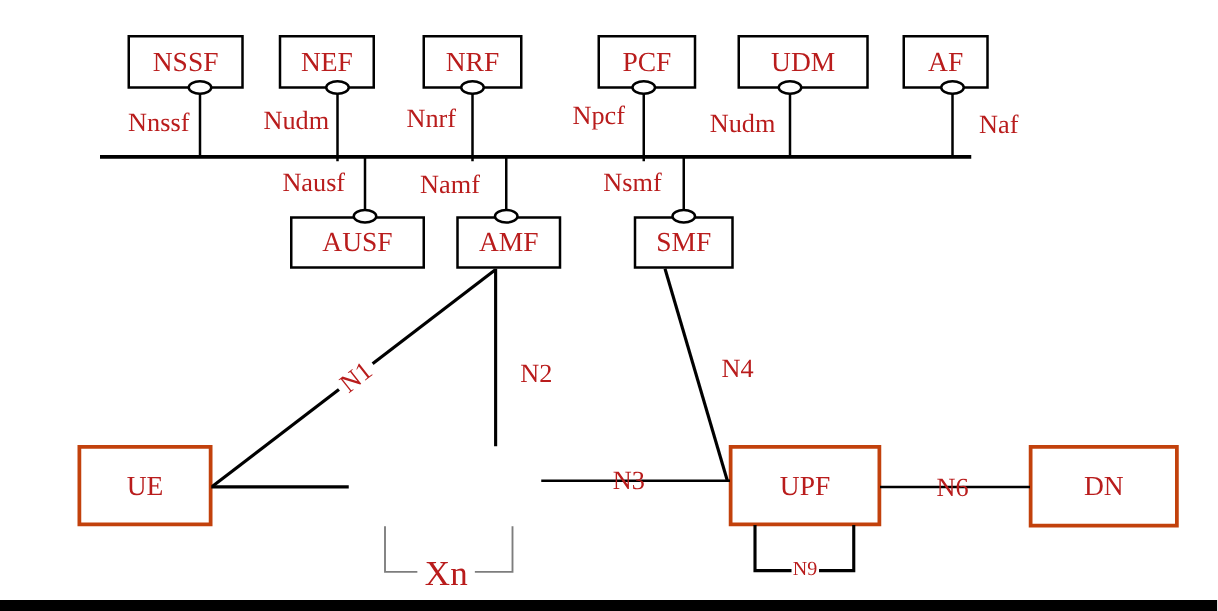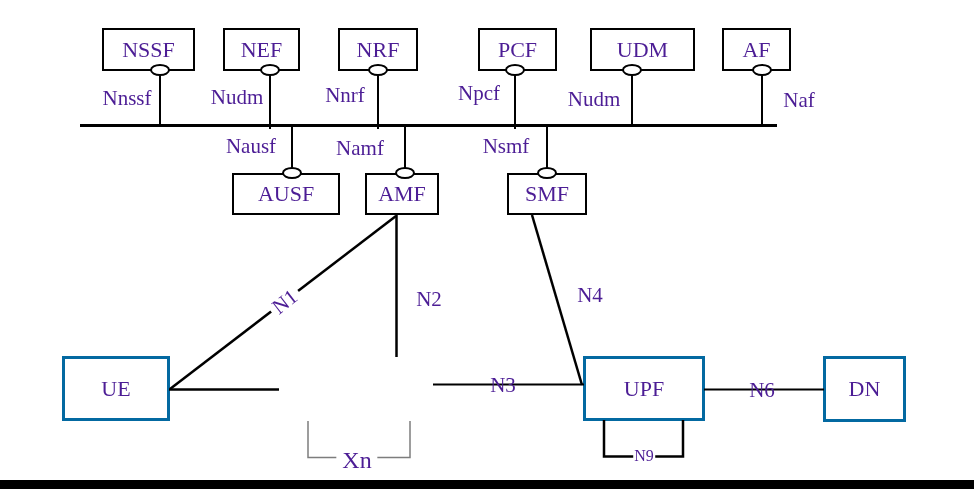--- a/index.html
+++ b/index.html
@@ -1,33 +1,33 @@
 <!DOCTYPE html>
 <html><head>
 <meta charset="utf-8">
 <style>
   html,body{margin:0;padding:0;background:#ffffff;}
   #canvas{
     position:relative;width:974px;height:489px;background:#ffffff;overflow:hidden;
-    font-family:"Liberation Serif","DejaVu Serif",serif;color:#4c1d95;
+    font-family:"Liberation Serif","DejaVu Serif",serif;color:#b91c1c;
   }
   .box{
     position:absolute;box-sizing:border-box;background:#ffffff;
     display:flex;align-items:center;justify-content:center;
     font-size:22px;line-height:1;z-index:1;
   }
   .box.nf{border:2.5px solid #000;}
-  .box.node{border:3px solid #0369a1;}
+  .box.node{border:3px solid #c2410c;}
   .lbl{
     position:absolute;transform:translate(-50%,-50%);
     font-size:21px;line-height:1;white-space:nowrap;z-index:3;
   }
   .lbl.bg{background:#ffffff;padding:0 4px;}
   .lbl.rot{transform:translate(-50%,-50%) rotate(-38deg);}
-  .lbl.xn{font-size:24px;padding:0 6px;}
+  .lbl.xn{font-size:28px;padding:0 6px;}
   .lbl.n9{font-size:16px;padding:0 1px;}
   svg.wires{position:absolute;left:0;top:0;z-index:2;pointer-events:none;}
   #footer-bar{position:absolute;left:0;top:480px;width:974px;height:9px;z-index:4;}
 </style>
 </head>
 <body>
 
 <div id="canvas" style="background: rgb(255, 255, 255);">
 
   <svg class="wires" width="974" height="489" viewBox="0 0 974 489">
@@ -80,34 +80,34 @@
   <div class="box nf" style="left:590px;top:28px;width:105px;height:43px">
     <span>UDM</span>
   </div>
   <div class="box nf" style="left:722px;top:28px;width:69px;height:43px">
     <span>AF</span>
   </div>
 
   <div class="box nf" style="left:232px;top:173px;width:108px;height:42px">
     <span>AUSF</span>
   </div>
-  <div class="box nf" style="left:365px;top:173px;width:74px;height:42px">
+  <div class="box nf" style="left:365px;top:173px;width:84px;height:42px">
     <span>AMF</span>
   </div>
   <div class="box nf" style="left:507px;top:173px;width:80px;height:42px">
     <span>SMF</span>
   </div>
 
   <div class="box node" style="left:62px;top:356px;width:108px;height:65px">
     <span>UE</span>
   </div>
   <div class="box node" style="left:583px;top:356px;width:122px;height:65px">
     <span>UPF</span>
   </div>
-  <div class="box node" style="left:823px;top:356px;width:83px;height:66px">
+  <div class="box node" style="left:823px;top:356px;width:120px;height:66px">
     <span>DN</span>
   </div>
 
   <div class="lbl" style="left:127px;top:98px">Nnssf</div>
   <div class="lbl" style="left:237px;top:97px">Nudm</div>
   <div class="lbl" style="left:345px;top:95px">Nnrf</div>
   <div class="lbl" style="left:479px;top:93px">Npcf</div>
   <div class="lbl" style="left:594px;top:99px">Nudm</div>
   <div class="lbl" style="left:799px;top:100px">Naf</div>
 

